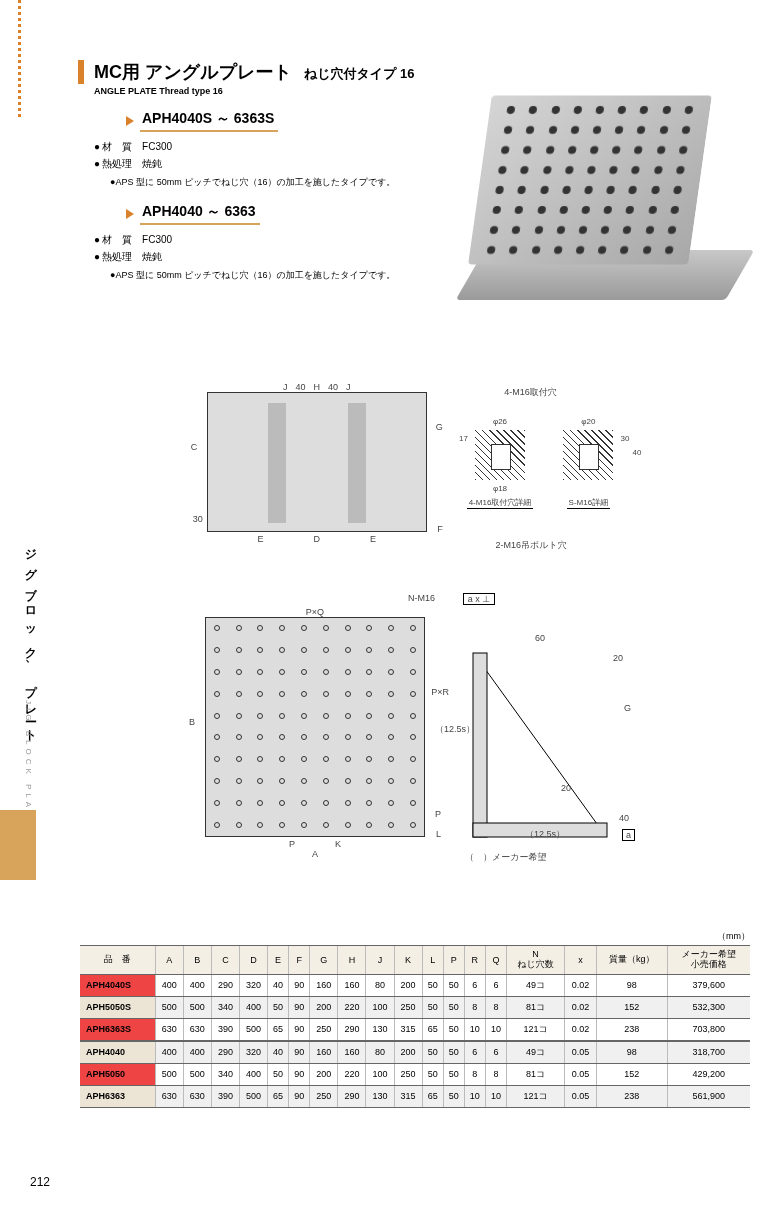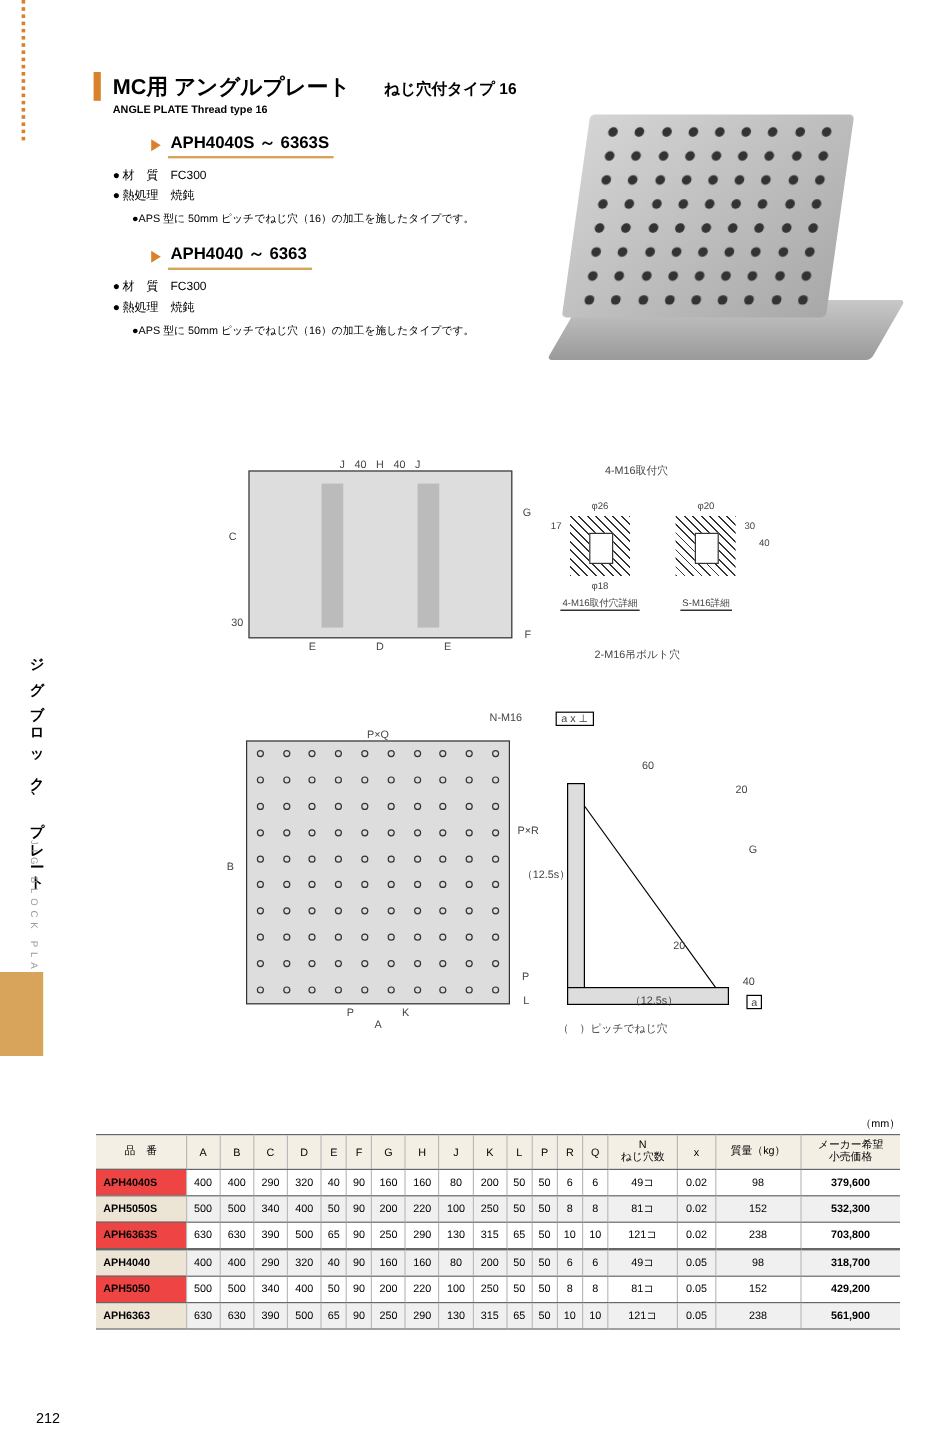--- a/index.html
+++ b/index.html
@@ -58,21 +58,21 @@
   
   .title-row {
     display: flex;
     align-items: baseline;
     gap: 12px;
     border-left: 6px solid #d9822b;
     padding-left: 10px;
     margin-left: 18px;
   }
   .title-main { font-size: 18px; font-weight: bold; }
-  .title-sub  { font-size: 13px; font-weight: bold; margin-left: 16px; }
+  .title-sub  { font-size: 13px; font-weight: bold; }
   .title-en   { font-size: 9px; font-weight: bold; margin-left: 34px; margin-top: 2px; }
   .model-head {
     display: flex; align-items: center;
     margin: 14px 0 6px 24px;
     padding-left: 42px;
   }
   .model-head::before {
     content: "";
     width: 0; height: 0;
     border-left: 8px solid #d9822b;
@@ -193,21 +193,21 @@
     border-left: 1px solid #bbb;
     padding: 4px 2px;
     text-align: center;
     white-space: nowrap;
   }
   th:first-child, td:first-child { border-left: none; }
   thead th { background: #f4efe5; font-weight: normal; }
   tbody td:first-child { text-align: left; padding-left: 6px; font-weight: bold; background:#ef4444; }
   tbody tr:nth-child(even) td { background: #f0f0f0; }
   tbody tr:nth-child(even) td:first-child { background:#ece4d4; }
-  tbody td:last-child { font-weight: bold; }
+  tbody td:last-child { font-weight: normal; }
   tbody tr.gap td { border-top: 2px solid #666; }
   thead th.two-line { line-height:1.1; }
 
   .pagenum {
     position: absolute;
     left: 30px; bottom: 20px;
     font-size: 12px;
   }
 </style>
 </head>
@@ -502,21 +502,21 @@
             <rect x="8" y="8" width="14" height="184" fill="#ddd" stroke="#000"></rect>
             <rect x="8" y="178" width="134" height="14" fill="#ddd" stroke="#000"></rect>
           </svg>
           <span style="position:absolute;right:-8px;top:20px">20</span>
           <span style="position:absolute;right:-16px;top:70px">G</span>
           <span style="position:absolute;right:44px;top:150px">20</span>
           <span style="position:absolute;right:-14px;bottom:10px">40</span>
           <span style="position:absolute;left:-30px;top:90px">（12.5s）</span>
           <span style="position:absolute;left:60px;bottom:-8px">（12.5s）</span>
           <span style="position:absolute;right:-20px;bottom:-8px;border:1px solid #000;padding:0 3px">a</span>
-          <div class="callout">（　）ピッチでねじ穴</div>
+          <div class="callout">（　）メーカー希望</div>
         </div>
       </div>
     </div>
   </div>
 
   <div class="tbl-wrap">
     <div class="unit">（mm）</div>
     <table>
       <thead>
         <tr>

